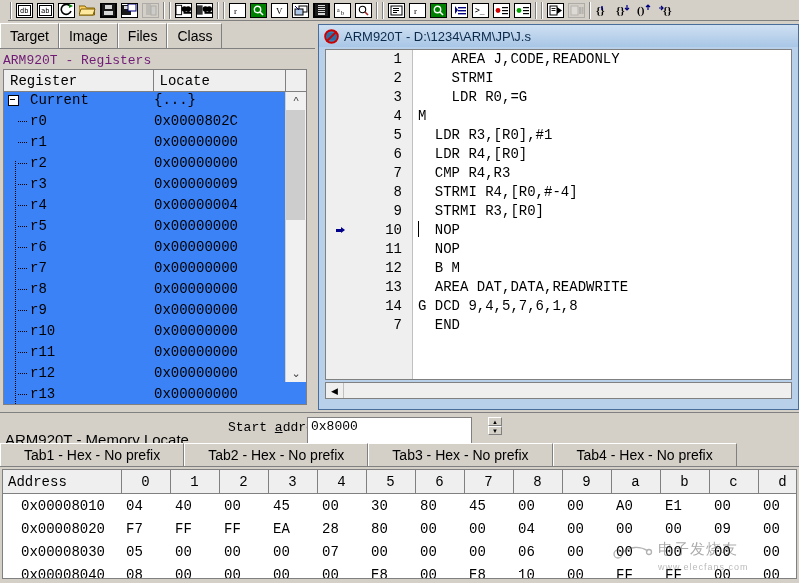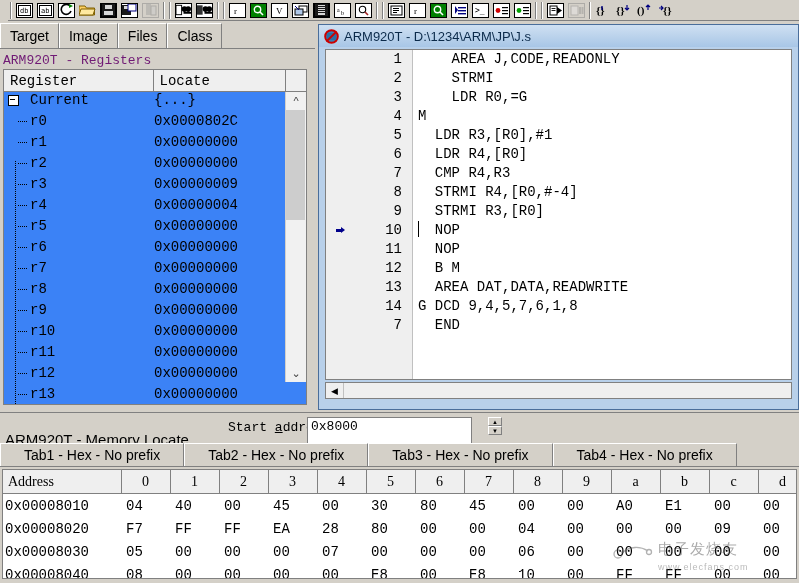--- a/index.html
+++ b/index.html
@@ -250,30 +250,30 @@
   .memtable{
     position:absolute;left:2px;top:56px;width:795px;height:110px;
     background:#fff;border:1px solid #808080;box-sizing:border-box;
     overflow:hidden;
   }
   table.mem{border-collapse:collapse;table-layout:fixed;width:100%;}
   table.mem th{
     height:21px;background:#efefef;
     border-right:1px solid #808080;border-bottom:1px solid #808080;
     font-weight:normal;
-    font-family:Liberation Serif, serif;font-size:14px;color:#000;
+    font-family:Liberation Mono, monospace;font-size:14px;color:#000;
     text-align:center;
   }
   table.mem th.addr{text-align:left;padding-left:5px;width:118px;}
   table.mem td{
     height:21px;
     font-family:"Liberation Mono",monospace;font-size:14px;color:#000;
     text-align:left;padding-left:5px;
   }
-  table.mem td.addr{padding-left:2px;}
+  table.mem td.addr{padding-left:18px;}
   td.red{color:#d00000;}
   .watermark{
     position:absolute;left:608px;top:538px;width:185px;height:44px;
     opacity:.45;pointer-events:none;
     font-family:"Liberation Sans",sans-serif;
   }
   .wm-text{font-size:15px;color:#444;letter-spacing:1px;}
   .wm-sub{font-size:9px;color:#666;letter-spacing:1px;}
 </style>
 </head>

